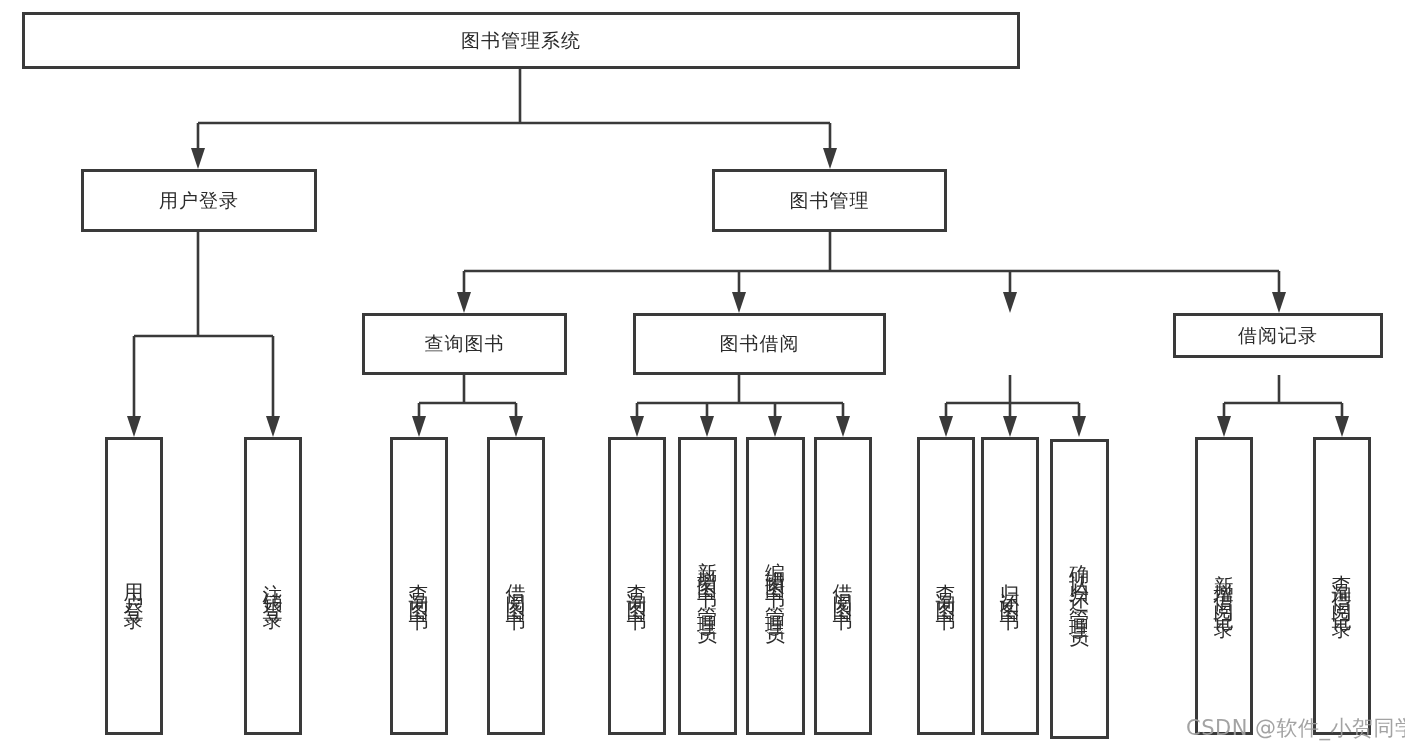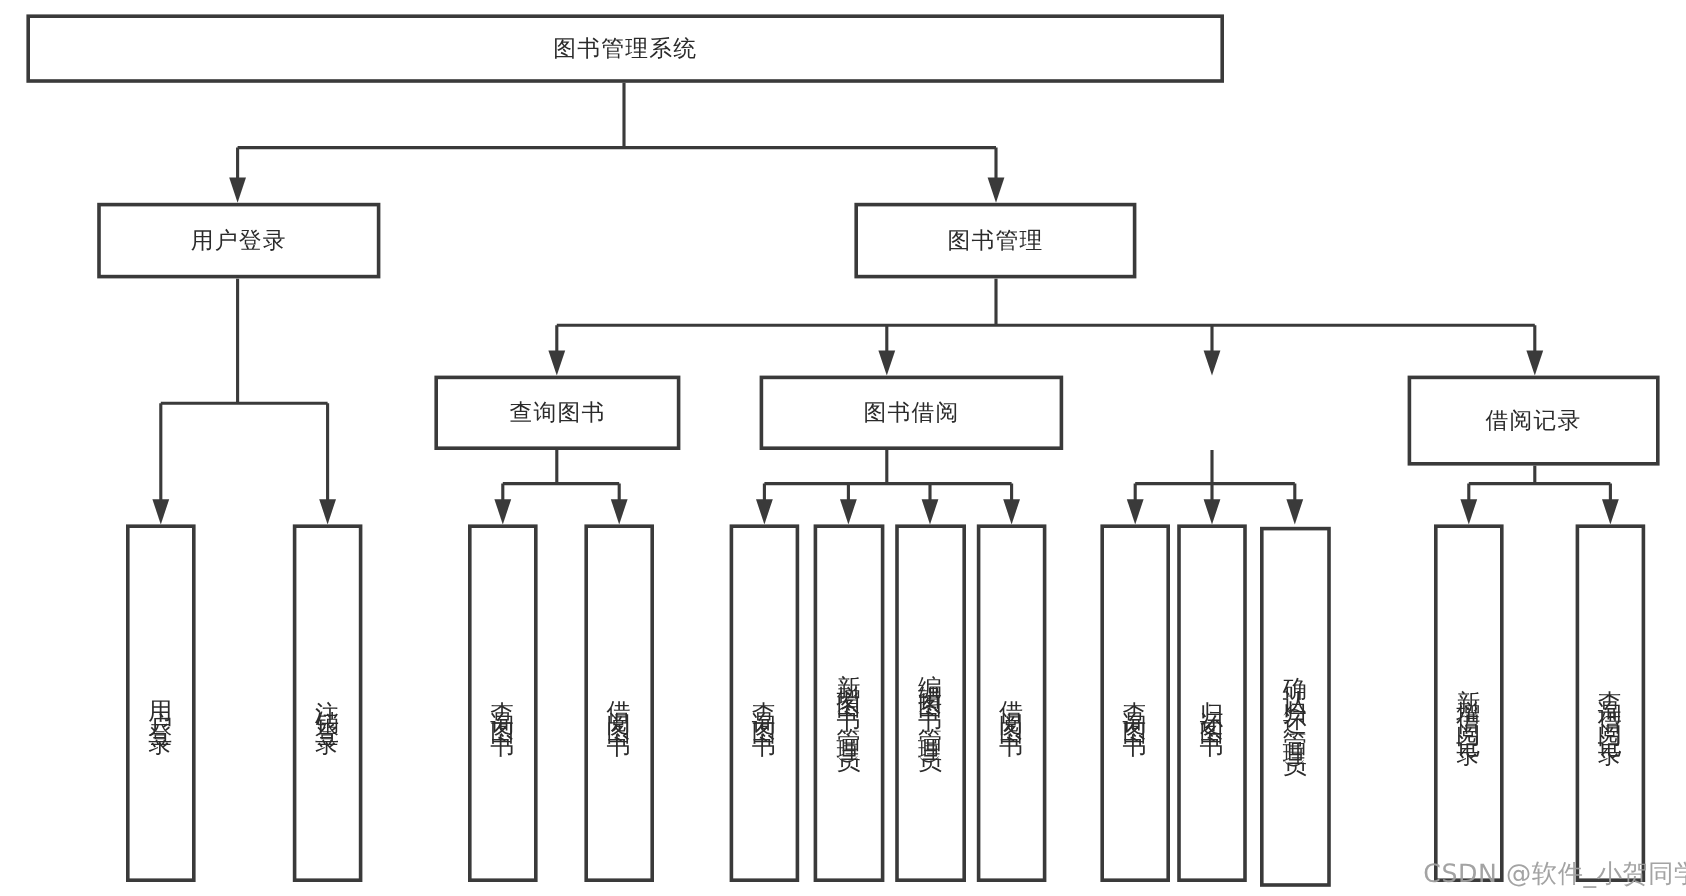--- a/index.html
+++ b/index.html
@@ -95,21 +95,21 @@
   <div class="node hbox" style="left:712px;top:169px;width:235px;height:63px;">
     <span>图书管理</span>
   </div>
 
   <div class="node hbox" style="left:362px;top:313px;width:205px;height:62px;">
     <span>查询图书</span>
   </div>
   <div class="node hbox" style="left:633px;top:313px;width:253px;height:62px;">
     <span>图书借阅</span>
   </div>
-  <div class="node hbox" style="left:1173px;top:313px;width:210px;height:75px;">
+  <div class="node hbox" style="left:1173px;top:313px;width:210px;height:45px;">
     <span>借阅记录</span>
   </div>
 
   <div class="node vbox" style="left:105px;top:437px;width:58px;height:298px;">
     <span>用户登录</span>
   </div>
   <div class="node vbox" style="left:244px;top:437px;width:58px;height:298px;">
     <span>注销登录</span>
   </div>
 

